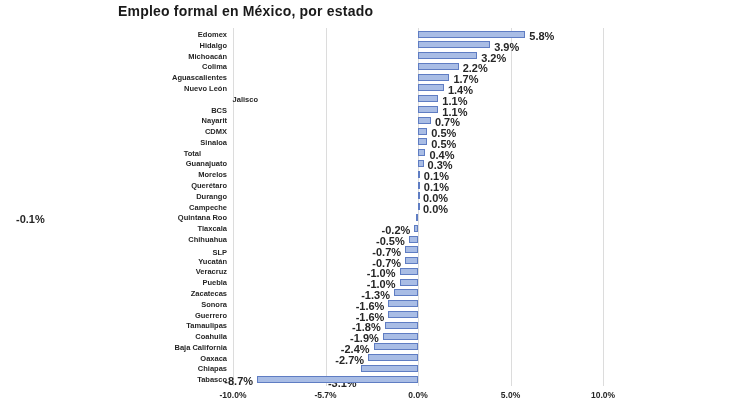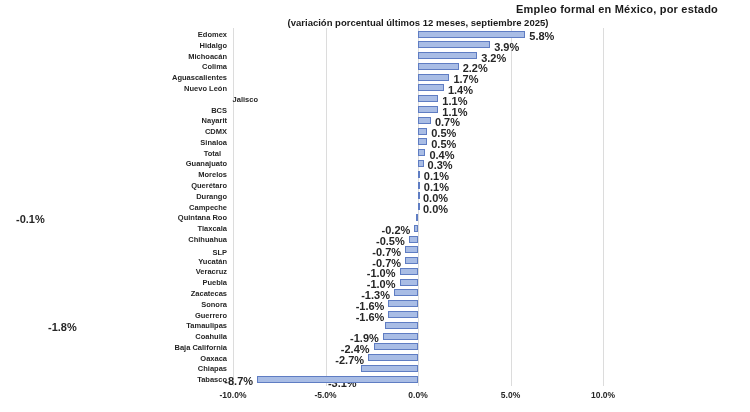--- a/index.html
+++ b/index.html
@@ -8,22 +8,22 @@
   .canvas {
     position: relative;
     width: 750px;
     height: 412px;
     background: #ffffff;
     overflow: hidden;
   }
   .title {
     position: absolute;
     top: 3px; left: 118px; width: 600px;
-    text-align: right;
-    font-size: 11px; font-weight: bold; color: #1a1a1a;
+    text-align: left;
+    font-size: 14px; font-weight: bold; color: #1a1a1a;
     letter-spacing: 0.2px;
   }
   .subtitle {
     position: absolute;
     top: 17px; left: 118px; width: 600px;
     text-align: center;
     font-size: 9.5px; font-weight: bold; color: #1a1a1a;
   }
   .gridline {
     position: absolute;
@@ -51,26 +51,25 @@
     font-size: 8.5px; font-weight: bold; color: #262626;
     text-align: center;
     line-height: 1;
   }
 </style>
 </head>
 <body>
 
 <div class="canvas">
   <div class="title">Empleo formal en México, por estado</div>
-  <div class="subtitle">(variación porcentual últimos 12 meses, septiembre 2025)</div>
   <div id="plot">
       <div class="gridline" style="left: 233px; top: 28px; height: 358px; background: rgb(220, 220, 220);"></div>
       <div class="tick-label" style="left: 203px; top: 391px; width: 60px;">-10.0%</div>
       <div class="gridline" style="left: 325.5px; top: 28px; height: 358px; background: rgb(220, 220, 220);"></div>
-      <div class="tick-label" style="left: 295.5px; top: 391px; width: 60px;">-5.0%</div>
+      <div class="tick-label" style="left: 295.5px; top: 391px; width: 60px;">-5.7%</div>
       <div class="gridline" style="left: 418px; top: 28px; height: 358px; background: rgb(220, 220, 220);"></div>
       <div class="tick-label" style="left: 388px; top: 391px; width: 60px;">0.0%</div>
       <div class="gridline" style="left: 510.5px; top: 28px; height: 358px; background: rgb(220, 220, 220);"></div>
       <div class="tick-label" style="left: 480.5px; top: 391px; width: 60px;">5.0%</div>
       <div class="gridline" style="left: 603px; top: 28px; height: 358px; background: rgb(220, 220, 220);"></div>
       <div class="tick-label" style="left: 573px; top: 391px; width: 60px;">10.0%</div>
       <div class="cat-label" style="left: 0px; width: 227px; top: 31px;">Edomex</div>
       <div class="bar" style="left: 418px; top: 30.5px; width: 107.3px; height: 7px; background: rgb(169, 189, 229); border: 1px solid rgb(95, 125, 195);"></div>
       <div class="val-label" style="top: 31px; left: 529.3px;">5.8%</div>
       <div class="cat-label" style="left: 0px; width: 227px; top: 41.79px;">Hidalgo</div>
@@ -96,21 +95,21 @@
       <div class="val-label" style="top: 106.53px; left: 442.35px;">1.1%</div>
       <div class="cat-label" style="left: 0px; width: 227px; top: 117.32px;">Nayarit</div>
       <div class="bar" style="left: 418px; top: 116.82px; width: 12.95px; height: 7px; background: rgb(169, 189, 229); border: 1px solid rgb(95, 125, 195);"></div>
       <div class="val-label" style="top: 117.32px; left: 434.95px;">0.7%</div>
       <div class="cat-label" style="left: 0px; width: 227px; top: 128.11px;">CDMX</div>
       <div class="bar" style="left: 418px; top: 127.61px; width: 9.25px; height: 7px; background: rgb(169, 189, 229); border: 1px solid rgb(95, 125, 195);"></div>
       <div class="val-label" style="top: 128.11px; left: 431.25px;">0.5%</div>
       <div class="cat-label" style="left: 0px; width: 227px; top: 138.9px;">Sinaloa</div>
       <div class="bar" style="left: 418px; top: 138.4px; width: 9.25px; height: 7px; background: rgb(169, 189, 229); border: 1px solid rgb(95, 125, 195);"></div>
       <div class="val-label" style="top: 138.9px; left: 431.25px;">0.5%</div>
-      <div class="cat-label" style="left: 0px; width: 221px; top: 149.69px;">Total</div>
+      <div class="cat-label" style="left: 0px; width: 201px; top: 149.69px;">Total</div>
       <div class="bar" style="left: 418px; top: 149.19px; width: 7.4px; height: 7px; background: rgb(169, 189, 229); border: 1px solid rgb(95, 125, 195);"></div>
       <div class="val-label" style="top: 149.69px; left: 429.4px;">0.4%</div>
       <div class="cat-label" style="left: 0px; width: 227px; top: 160.48px;">Guanajuato</div>
       <div class="bar" style="left: 418px; top: 159.98px; width: 5.55px; height: 7px; background: rgb(169, 189, 229); border: 1px solid rgb(95, 125, 195);"></div>
       <div class="val-label" style="top: 160.48px; left: 427.55px;">0.3%</div>
       <div class="cat-label" style="left: 0px; width: 227px; top: 171.27px;">Morelos</div>
       <div class="bar" style="left: 418px; top: 170.77px; width: 1.85px; height: 7px; background: rgb(169, 189, 229); border: 1px solid rgb(95, 125, 195);"></div>
       <div class="val-label" style="top: 171.27px; left: 423.85px;">0.1%</div>
       <div class="cat-label" style="left: 0px; width: 227px; top: 182.06px;">Querétaro</div>
       <div class="bar" style="left: 418px; top: 181.56px; width: 1.85px; height: 7px; background: rgb(169, 189, 229); border: 1px solid rgb(95, 125, 195);"></div>
@@ -146,21 +145,21 @@
       <div class="bar" style="left: 393.95px; top: 289.46px; width: 24.05px; height: 7px; background: rgb(169, 189, 229); border: 1px solid rgb(95, 125, 195);"></div>
       <div class="val-label" style="top: 289.96px; left: 0px; width: 389.95px; text-align: right;">-1.3%</div>
       <div class="cat-label" style="left: 0px; width: 227px; top: 300.75px;">Sonora</div>
       <div class="bar" style="left: 388.4px; top: 300.25px; width: 29.6px; height: 7px; background: rgb(169, 189, 229); border: 1px solid rgb(95, 125, 195);"></div>
       <div class="val-label" style="top: 300.75px; left: 0px; width: 384.4px; text-align: right;">-1.6%</div>
       <div class="cat-label" style="left: 0px; width: 227px; top: 311.54px;">Guerrero</div>
       <div class="bar" style="left: 388.4px; top: 311.04px; width: 29.6px; height: 7px; background: rgb(169, 189, 229); border: 1px solid rgb(95, 125, 195);"></div>
       <div class="val-label" style="top: 311.54px; left: 0px; width: 384.4px; text-align: right;">-1.6%</div>
       <div class="cat-label" style="left: 0px; width: 227px; top: 322.33px;">Tamaulipas</div>
       <div class="bar" style="left: 384.7px; top: 321.83px; width: 33.3px; height: 7px; background: rgb(169, 189, 229); border: 1px solid rgb(95, 125, 195);"></div>
-      <div class="val-label" style="top: 322.33px; left: 0px; width: 380.7px; text-align: left; padding-left: 48px;">-1.8%</div>
+      <div class="val-label" style="top: 322.33px; left: 0px; width: 380.7px; text-align: right; padding-left: 48px;">-1.8%</div>
       <div class="cat-label" style="left: 0px; width: 227px; top: 333.12px;">Coahuila</div>
       <div class="bar" style="left: 382.85px; top: 332.62px; width: 35.15px; height: 7px; background: rgb(169, 189, 229); border: 1px solid rgb(95, 125, 195);"></div>
       <div class="val-label" style="top: 333.12px; left: 0px; width: 378.85px; text-align: right;">-1.9%</div>
       <div class="cat-label" style="left: 0px; width: 227px; top: 343.91px;">Baja California</div>
       <div class="bar" style="left: 373.6px; top: 343.41px; width: 44.4px; height: 7px; background: rgb(169, 189, 229); border: 1px solid rgb(95, 125, 195);"></div>
       <div class="val-label" style="top: 343.91px; left: 0px; width: 369.6px; text-align: right;">-2.4%</div>
       <div class="cat-label" style="left: 0px; width: 227px; top: 354.7px;">Oaxaca</div>
       <div class="bar" style="left: 368.05px; top: 354.2px; width: 49.95px; height: 7px; background: rgb(169, 189, 229); border: 1px solid rgb(95, 125, 195);"></div>
       <div class="val-label" style="top: 354.7px; left: 0px; width: 364.05px; text-align: right;">-2.7%</div>
       <div class="cat-label" style="left: 0px; width: 227px; top: 365.49px;">Chiapas</div>

